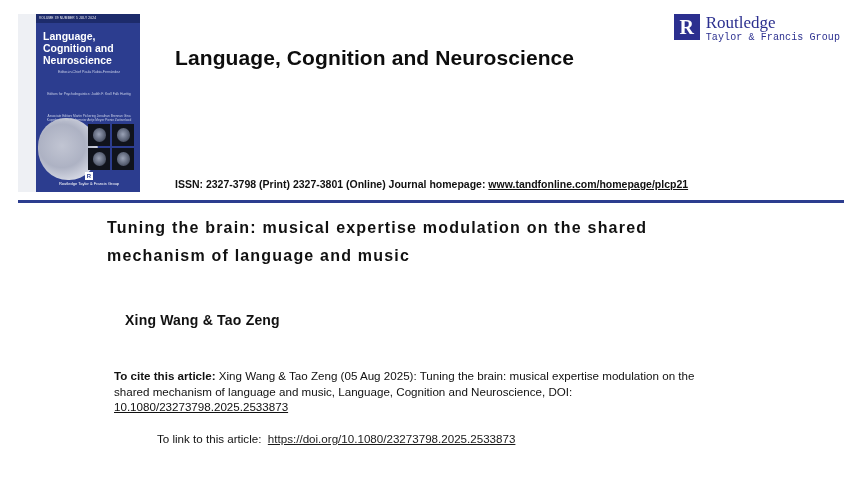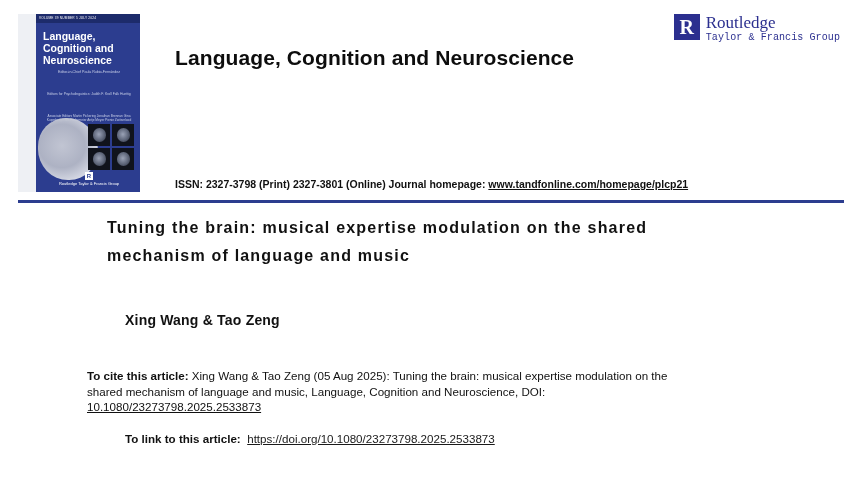--- a/index.html
+++ b/index.html
@@ -252,39 +252,39 @@
 
   .authors {
     margin: 42px 0 12px 125px;
     font-size: 14px;
     font-weight: bold;
     letter-spacing: .2px;
     color: #111111;
   }
 
   .cite {
-    margin: 40px 0 0 87px;
+    margin: 40px 0 0 114px;
     width: 585px;
     font-size: 11.6px;
     line-height: 15.5px;
     color: #111111;
   }
   .cite .lead { font-weight: bold; }
   .cite a, .link-line a {
     color: #111111;
     text-decoration: underline;
   }
 
   .link-line {
     margin: 16px 0 0 125px;
     font-size: 11.6px;
     line-height: 15.5px;
     color: #111111;
   }
-  .link-line .lead { font-weight: bold; }
+  .link-line .lead { font-weight: normal; margin-left: 32px; }
   .link-line a { color: #1a1a1a; text-align: center; }
 </style>
 </head>
 <body>
 
 <div class="page">
 
   <div class="header">
 
     <div class="cover">

